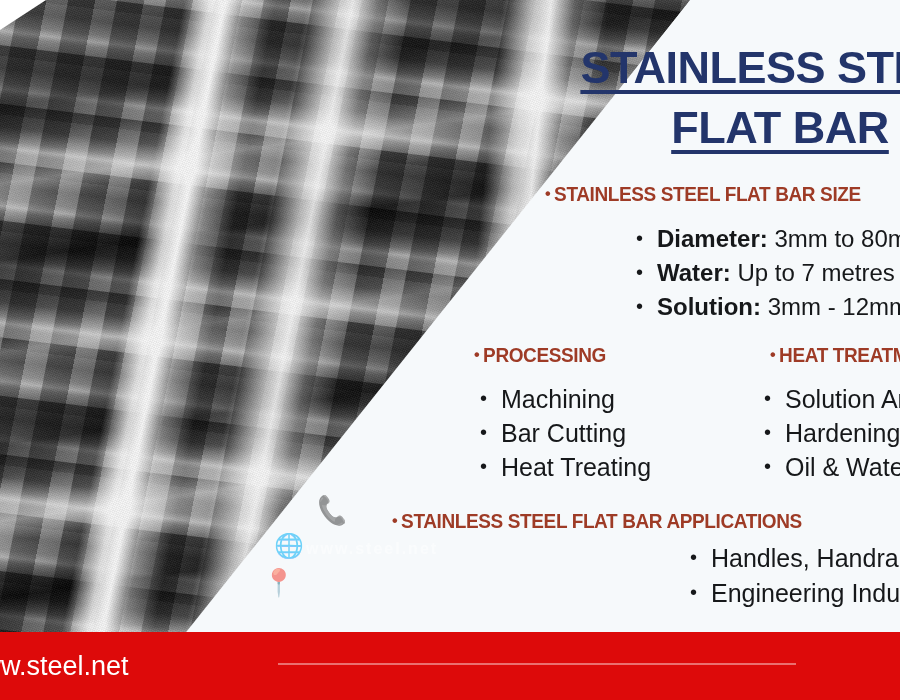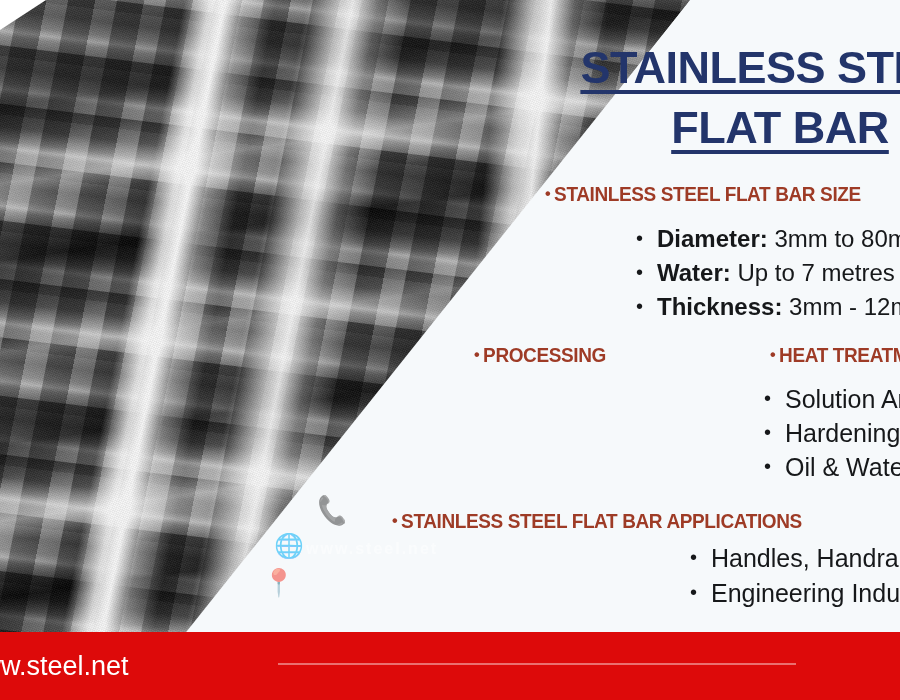--- a/index.html
+++ b/index.html
@@ -223,26 +223,31 @@
     <span class="ln">STAINLESS STEEL</span>
     <span class="ln">FLAT BAR</span>
   </div>
 
   <div class="sec-head" id="spec-head">
     <span class="dot">•</span><span>STAINLESS STEEL FLAT BAR SIZE</span>
   </div>
   <ul class="blist" id="spec-list">
     <li><b>Diameter:</b><span> 3mm to 80mm</span></li>
     <li><b>Water:</b><span> Up to 7 metres</span></li>
-    <li><b>Thickness:</b><span> 3mm - 12mm</span></li>
+    <li><b>Solution:</b><span> 3mm - 12mm</span></li>
   </ul>
 
   <div class="sec-head" id="proc-head">
     <span class="dot">•</span><span>PROCESSING</span>
   </div>
+  <ul class="blist" id="proc-list">
+    <li>Machining</li>
+    <li>Bar Cutting</li>
+    <li>Heat Treating</li>
+  </ul>
 
   <div class="sec-head" id="heat-head">
     <span class="dot">•</span><span>HEAT TREATMENT</span>
   </div>
   <ul class="blist" id="heat-list">
     <li>Solution Annealing</li>
     <li>Hardening</li>
     <li>Oil &amp; Water Quenching</li>
   </ul>
 

